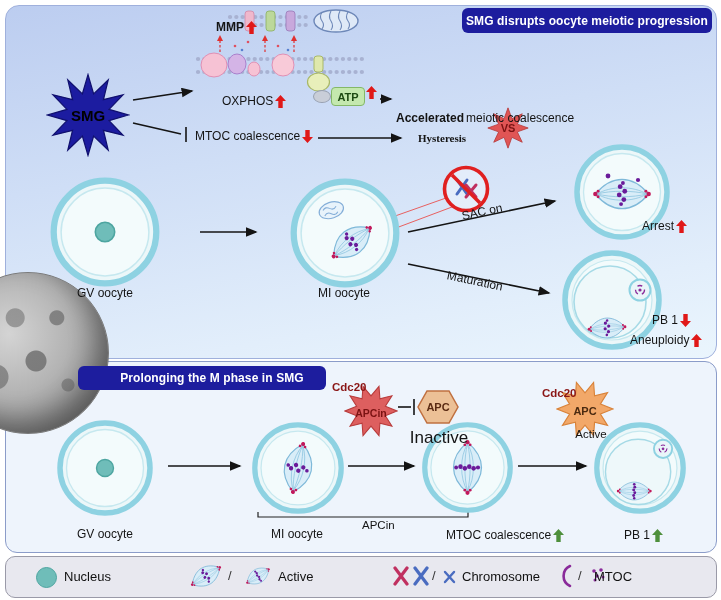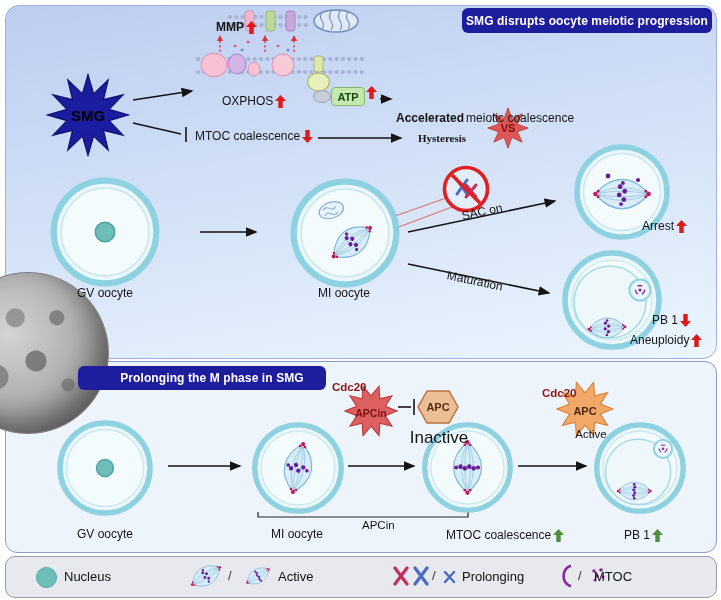--- a/index.html
+++ b/index.html
@@ -437,21 +437,21 @@
   <div class="lbl slash" style="left:432px;top:569px;">
       <span>/</span>
     </div>
   <svg class="abs" style="left:443px;top:570px;" width="13" height="14" viewBox="0 0 13 14">
     <g stroke="#4a6cc0" stroke-width="2.4" stroke-linecap="round">
         <line x1="2" y1="2" x2="11" y2="12"></line>
         <line x1="11" y1="2" x2="2" y2="12"></line>
       </g>
   </svg>
   <div class="lbl legend-txt" style="left:462px;top:570px;">
-    <span>Prolonging</span>
+    <span>Chromosome</span>
   </div>
 
   <svg class="abs" style="left:556px;top:564px;" width="20" height="24" viewBox="0 0 20 24">
     <path d="M14,2 A11,11 0 0 0 14,22" fill="none" stroke="#8a2a9a" stroke-width="2.6" stroke-linecap="round"></path>
   </svg>
   <div class="lbl slash" style="left:578px;top:569px;">
       <span>/</span>
     </div>
   <svg class="abs" style="left:590px;top:566px;" width="18" height="18" viewBox="0 0 18 18">
     <g fill="#8a2a9a">

